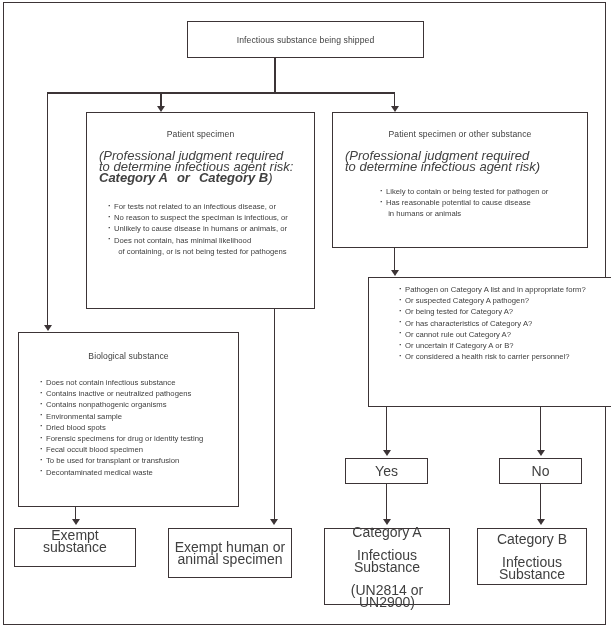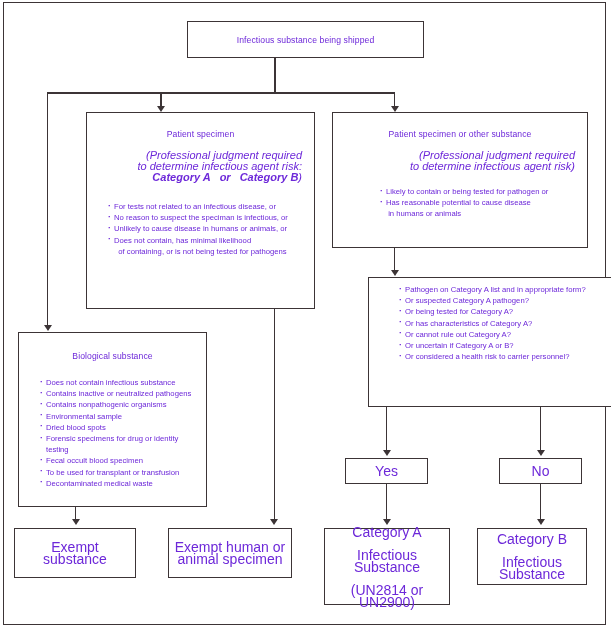--- a/index.html
+++ b/index.html
@@ -27,31 +27,31 @@
     width: 603px;
     height: 623px;
     border: 1.5px solid #3c3436;
     box-sizing: border-box;
   }
   .node {
     position: absolute;
     box-sizing: border-box;
     border: 1.6px solid #3c3436;
     background: #ffffff;
-    color: #6d28d9;
+    color: #404040;
   }
   .node-title {
     text-align: center;
     font-size: 8.6px;
     letter-spacing: 0.1px;
   }
   .node-sub {
-    text-align: right;
+    text-align: left;
     font-style: italic;
-    font-size: 11px;
+    font-size: 13px;
     line-height: 11px;
   }
   .node-sub b { font-style: italic; font-weight: bold; }
   .bullets {
     font-size: 7.7px;
     line-height: 11.2px;
     margin: 0;
     padding: 0;
     list-style: none;
   }
@@ -166,21 +166,21 @@
       <li>Or considered a health risk to carrier personnel?</li>
     </ul>
   </div>
 
   <div class="vline" style="left:386px; top:407px; height:46px;"></div>
   <div class="arrowhead" style="left:382.7px; top:450px;"></div>
 
   <div class="vline" style="left:540px; top:407px; height:46px;"></div>
   <div class="arrowhead" style="left:536.7px; top:450px;"></div>
 
-  <div class="node" style="left:18px; top:332px; width:189px; height:175px; padding:18px 12px 0 12px;">
+  <div class="node" style="left:18px; top:332px; width:221px; height:175px; padding:18px 12px 0 12px;">
     <div class="node-title">Biological substance</div>
     <ul class="bullets" style="margin-top:16px; margin-left:9px;">
       <li>Does not contain infectious substance</li>
       <li>Contains inactive or neutralized pathogens</li>
       <li>Contains nonpathogenic organisms</li>
       <li>Environmental sample</li>
       <li>Dried blood spots</li>
       <li>Forensic specimens for drug or identity testing</li>
       <li>Fecal occult blood specimen</li>
       <li>To be used for transplant or transfusion</li>
@@ -197,21 +197,21 @@
   <div class="node" style="left:499px; top:458px; width:83px; height:26px; display:flex; align-items:center; justify-content:center;">
     <span class="center-text">No</span>
   </div>
 
   <div class="vline" style="left:386px; top:484px; height:37px;"></div>
   <div class="arrowhead" style="left:382.7px; top:519px;"></div>
 
   <div class="vline" style="left:540px; top:484px; height:37px;"></div>
   <div class="arrowhead" style="left:536.7px; top:519px;"></div>
 
-  <div class="node" style="left:14px; top:528px; width:122px; height:50px; display:flex; flex-direction:column; align-items:center; justify-content:center;">
+  <div class="node" style="left:14px; top:528px; width:122px; height:39px; display:flex; flex-direction:column; align-items:center; ">
     <span class="center-text">Exempt</span>
     <span class="center-text">substance</span>
   </div>
 
   <div class="node" style="left:168px; top:528px; width:124px; height:50px; display:flex; flex-direction:column; align-items:center; justify-content:center;">
     <span class="center-text">Exempt human or</span>
     <span class="center-text">animal specimen</span>
   </div>
 
   <div class="node" style="left:324px; top:528px; width:126px; height:77px; display:flex; flex-direction:column; align-items:center; justify-content:center; gap:11px;">

